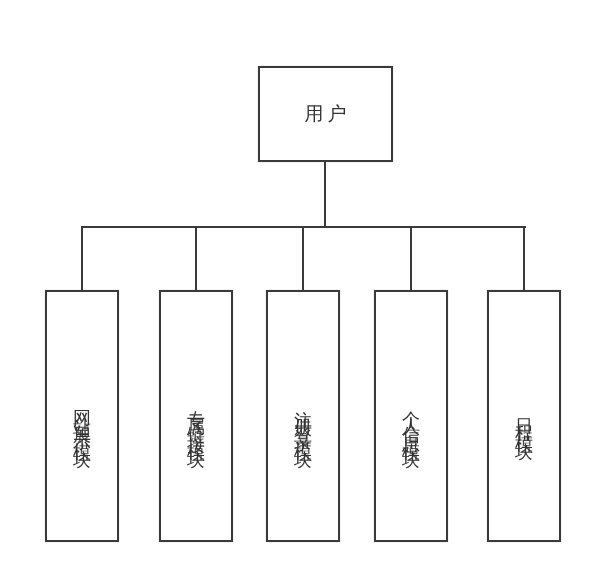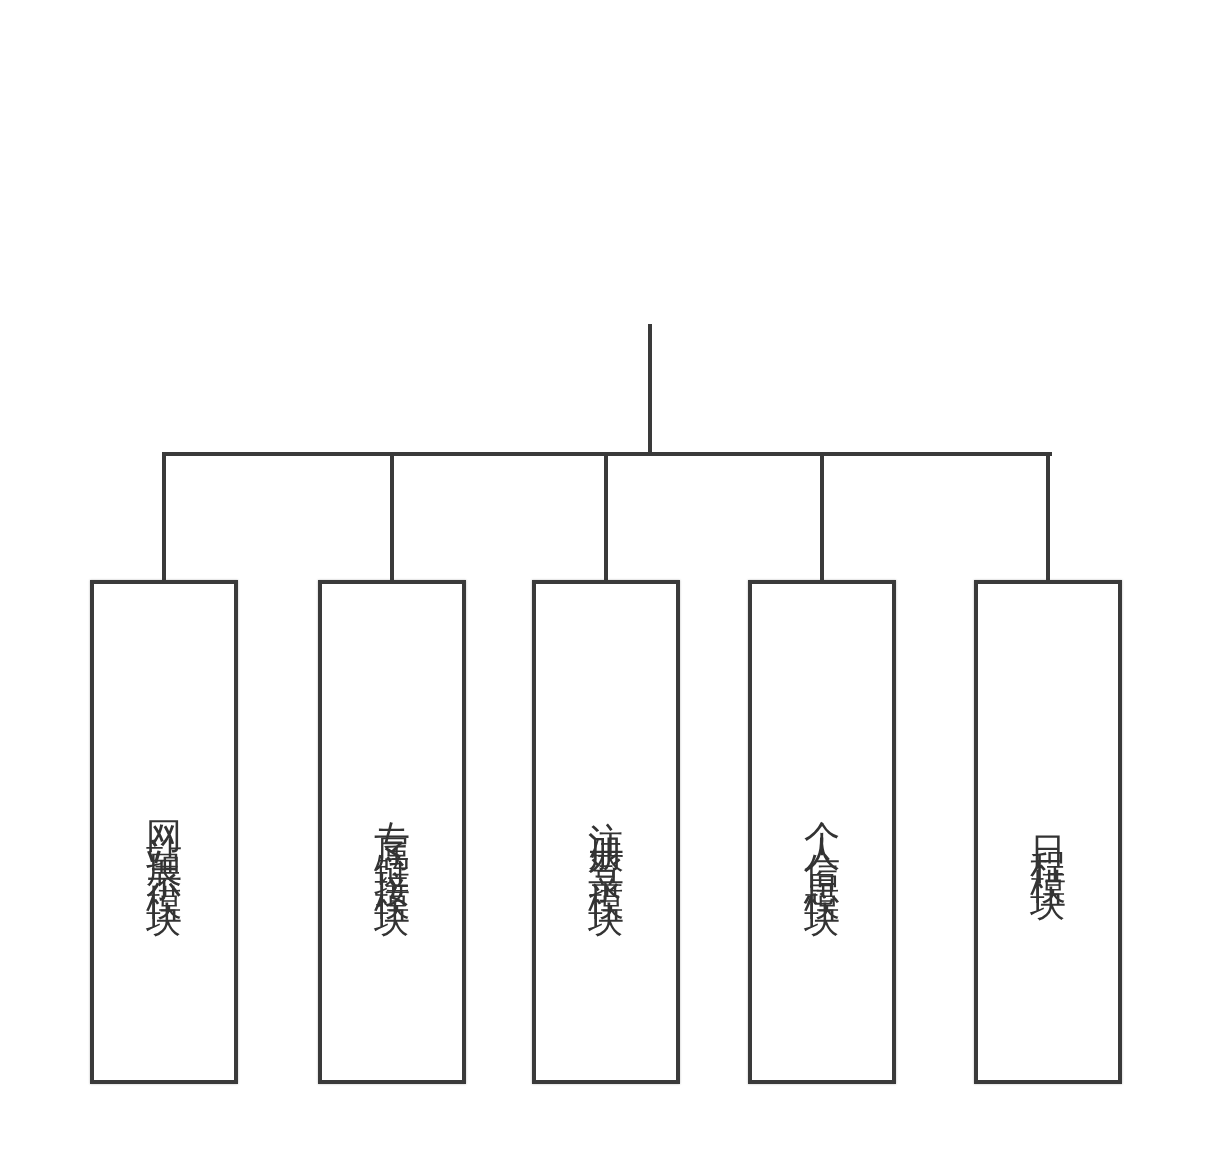--- a/index.html
+++ b/index.html
@@ -68,20 +68,23 @@
   .conn-drop.d1 { left: 195px; }
   .conn-drop.d2 { left: 302px; }
   .conn-drop.d3 { left: 410px; }
   .conn-drop.d4 { left: 523px; }
 </style>
 </head>
 <body>
 
 <div id="canvas">
 
+  <div class="node root-node">
+    <span class="root-label">用户</span>
+  </div>
 
   <div class="connector conn-root-stem"></div>
   <div class="connector conn-bus"></div>
   <div class="connector conn-drop d0"></div>
   <div class="connector conn-drop d1"></div>
   <div class="connector conn-drop d2"></div>
   <div class="connector conn-drop d3"></div>
   <div class="connector conn-drop d4"></div>
 
   <div class="node child-node c0">

